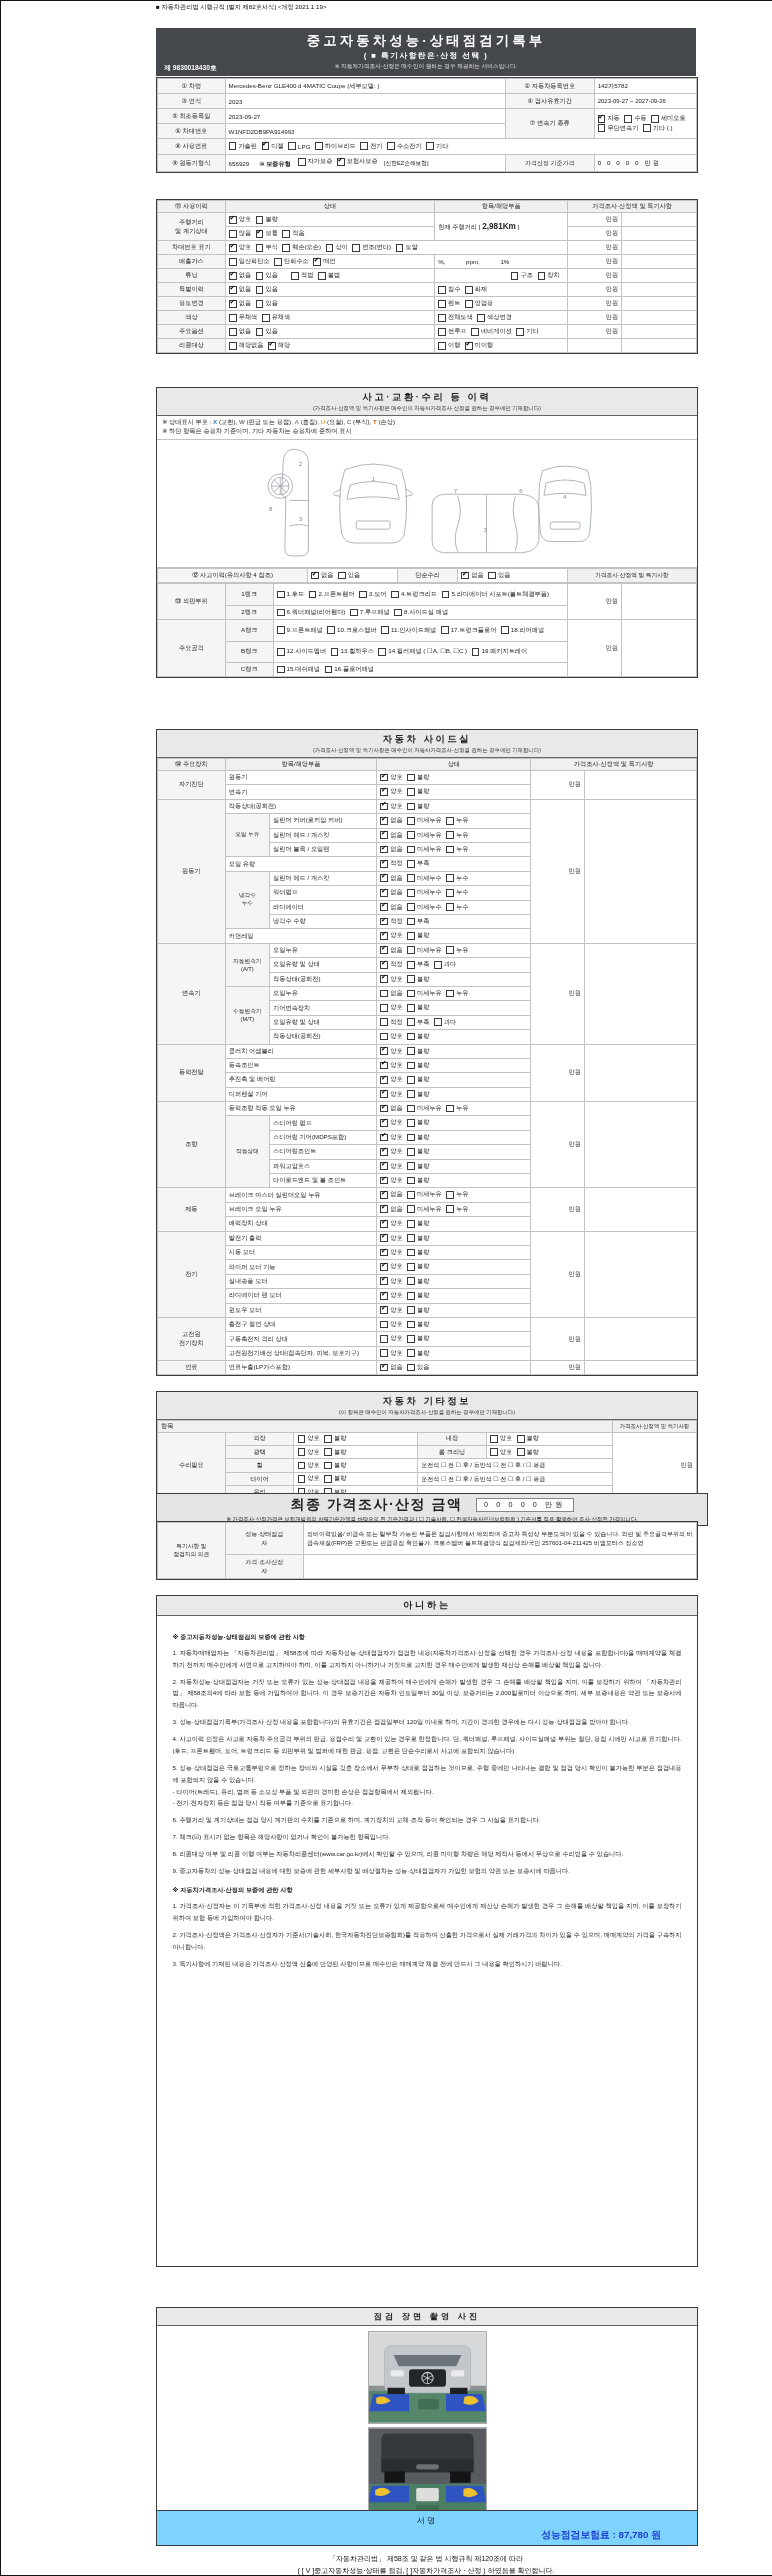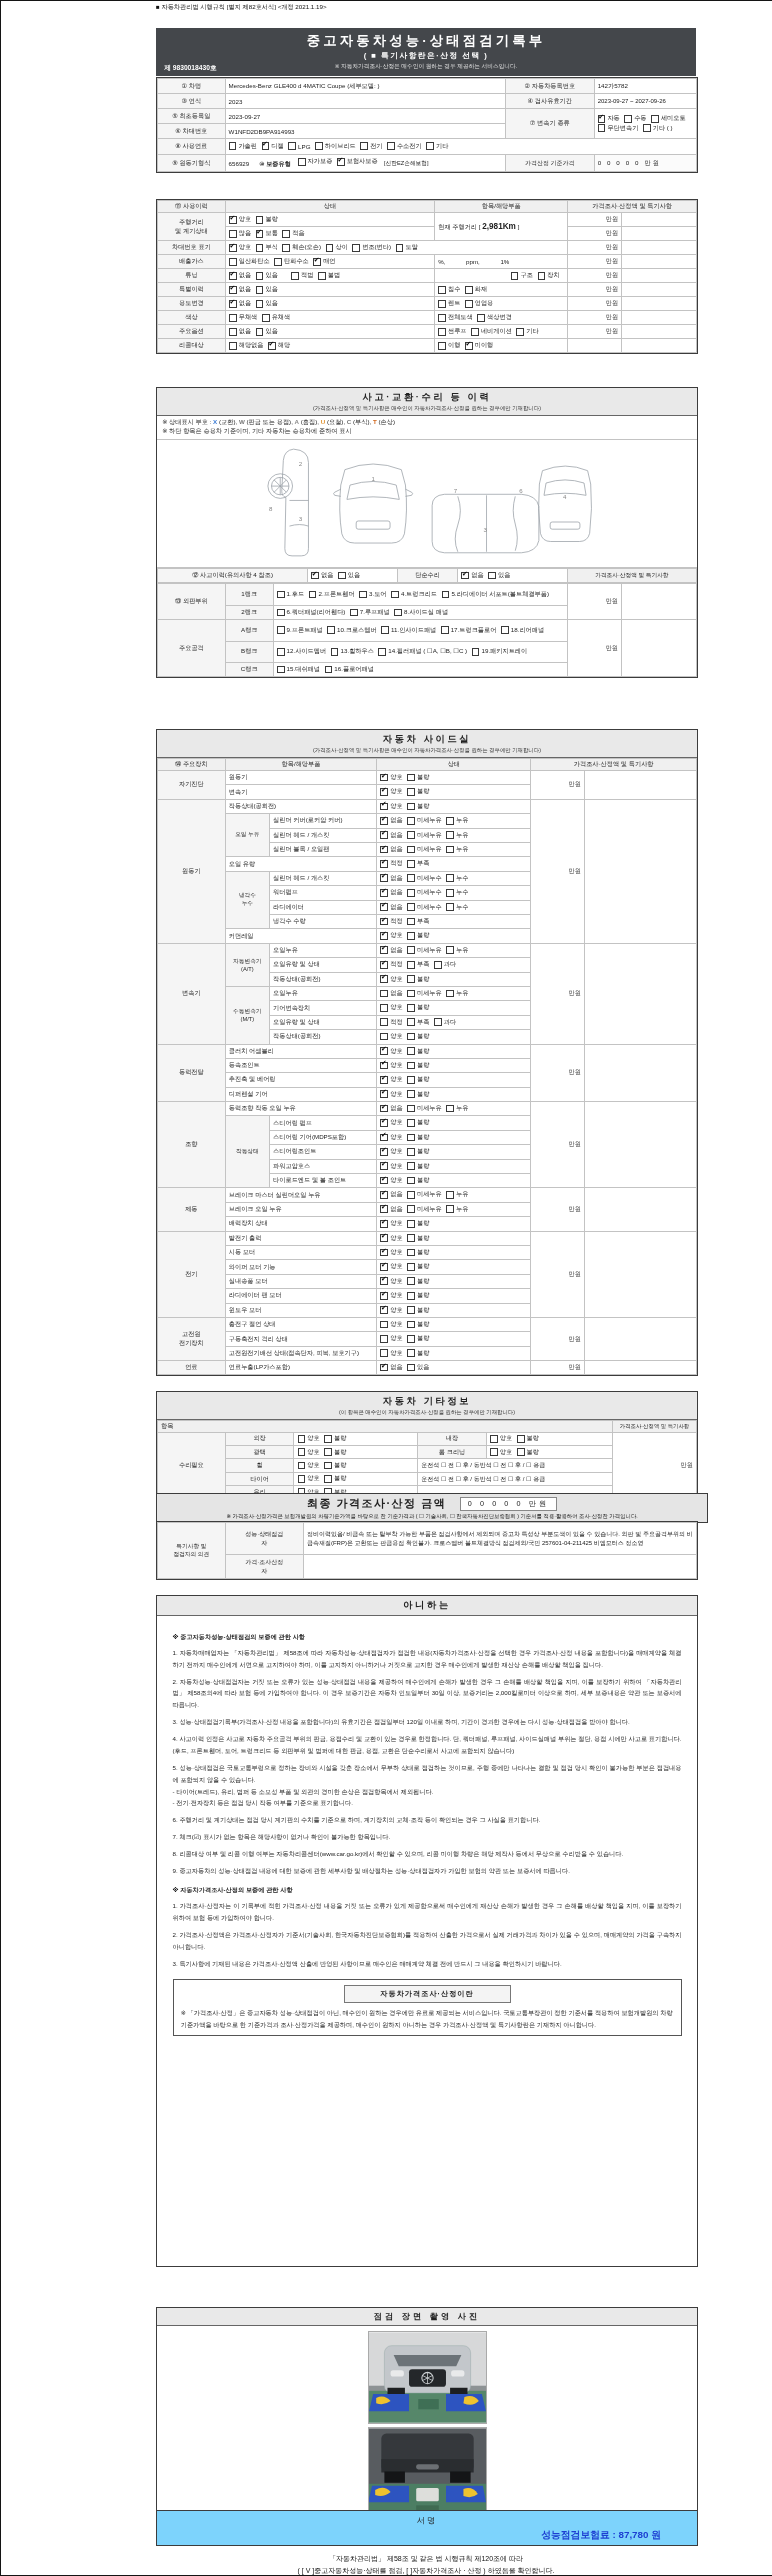--- a/index.html
+++ b/index.html
@@ -45,21 +45,21 @@
   .photos{text-align:center;padding:5.2px 0 4.1px;background:#fff}
   .photos svg{display:block;margin:0 auto 3.1px;border:0.5px solid #aaa}
   .signband{background:#7dd3fc;border:1.5px solid #3c3c3c;padding:4.1px 0 3.1px}
   .signband .sg{text-align:center;font-size:8.2px;letter-spacing:2.1px;color:#222}
   .signband .fee{text-align:right;padding-right:36px;font-size:9.8px;font-weight:bold;color:#1d3fd2;margin-top:3.1px}
   .statement{text-align:center;font-size:7px;line-height:1.7;color:#111}
   .amountbox{background:#fff;border:0.8px solid #888;display:inline-block;padding:1px 7.2px;
              font-size:7.2px;letter-spacing:3.1px}
   .finalband{background:#e5e5e5;border:1.5px solid #3c3c3c;padding:2.1px 5.2px 2.6px}
   .finalrow{display:flex;align-items:center;justify-content:center;gap:13.4px}
-  .finalrow .ft{font-size:11px;font-weight:bold;letter-spacing:1.5px}
+  .finalrow .ft{font-size:14px;font-weight:bold;letter-spacing:1.5px}
   .finalnote{font-size:5.4px;margin-top:1.5px;text-align:center;color:#222}
   svg text{font-family:"Liberation Sans",sans-serif}
 </style>
 </head>
 <body>
 
 <div class="page-frame"></div>
 
 <div class="col formref" style="top:3.1px">■ 자동차관리법 시행규칙 [별지 제82호서식] &lt;개정 2021.1.19&gt;</div>
 
@@ -1233,24 +1233,20 @@
         <div class="notice-item">7. 체크(☑) 표시가 없는 항목은 해당사항이 없거나 확인이 불가능한 항목입니다.</div>
         <div class="notice-item">8. 리콜대상 여부 및 리콜 이행 여부는 자동차리콜센터(www.car.go.kr)에서 확인할 수 있으며, 리콜 미이행 차량은 해당 제작사 등에서 무상으로 수리받을 수 있습니다.</div>
         <div class="notice-item">9. 중고자동차의 성능·상태점검 내용에 대한 보증에 관한 세부사항 및 배상절차는 성능·상태점검자가 가입한 보험의 약관 또는 보증서에 따릅니다.</div>
       </div>
     <div class="notice-sub">※ 자동차가격조사·산정의 보증에 관한 사항</div>
     <div id="notice-p2">
         <div class="notice-item">1. 가격조사·산정자는 이 기록부에 적힌 가격조사·산정 내용을 거짓 또는 오류가 있게 제공함으로써 매수인에게 재산상 손해가 발생한 경우 그 손해를 배상할 책임을 지며, 이를 보장하기 위하여 보험 등에 가입하여야 합니다.</div>
         <div class="notice-item">2. 가격조사·산정액은 가격조사·산정자가 기준서(기술사회, 한국자동차진단보증협회)를 적용하여 산출한 가격으로서 실제 거래가격과 차이가 있을 수 있으며, 매매계약의 가격을 구속하지 아니합니다.</div>
         <div class="notice-item">3. 특기사항에 기재된 내용은 가격조사·산정액 산출에 반영된 사항이므로 매수인은 매매계약 체결 전에 반드시 그 내용을 확인하시기 바랍니다.</div>
       </div>
-    <div class="nbox">
-      <span class="nbt">자동차가격조사·산정이란</span>
-      <div style="white-space:pre-line">※ 「가격조사·산정」은 중고자동차 성능·상태점검이 아닌, 매수인이 원하는 경우에만 유료로 제공되는 서비스입니다. 국토교통부장관이 정한 기준서를 적용하여 보험개발원의 차량기준가액을 바탕으로 한 기준가격과 조사·산정가격을 제공하며, 매수인이 원하지 아니하는 경우 가격조사·산정액 및 특기사항란은 기재하지 아니합니다.</div>
-    </div>
   </div>
 </div>
 
 <div class="col sec" style="top:2307px">
   <div class="photoband">점검 장면 촬영 사진</div>
   <div class="photos">
     <svg width="117" height="91" viewBox="0 0 228 176">
       <rect width="228" height="176" fill="#d7d8d9"></rect>
       <rect y="112" width="228" height="64" fill="#56876a"></rect>
       <rect x="0" y="104" width="228" height="10" fill="#8d9294"></rect>

